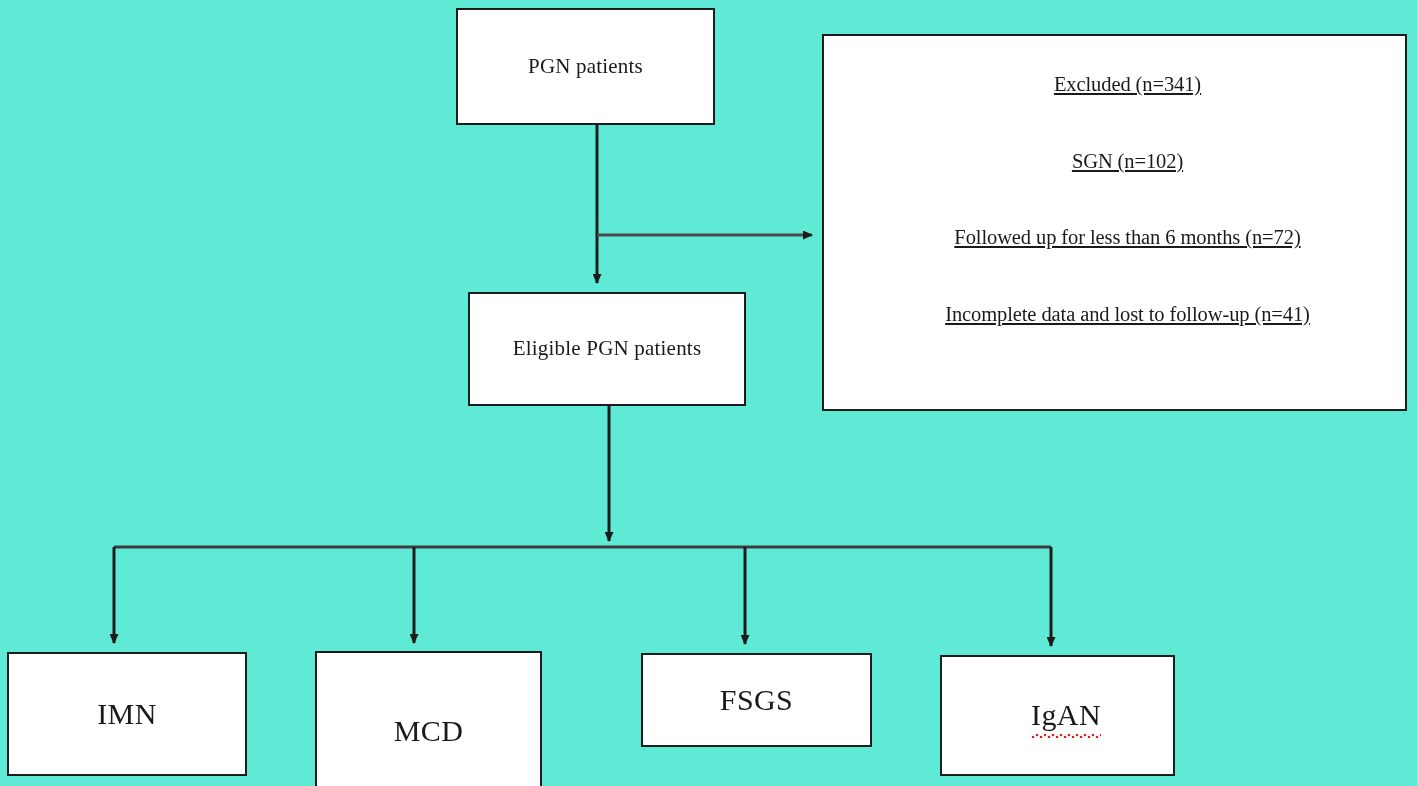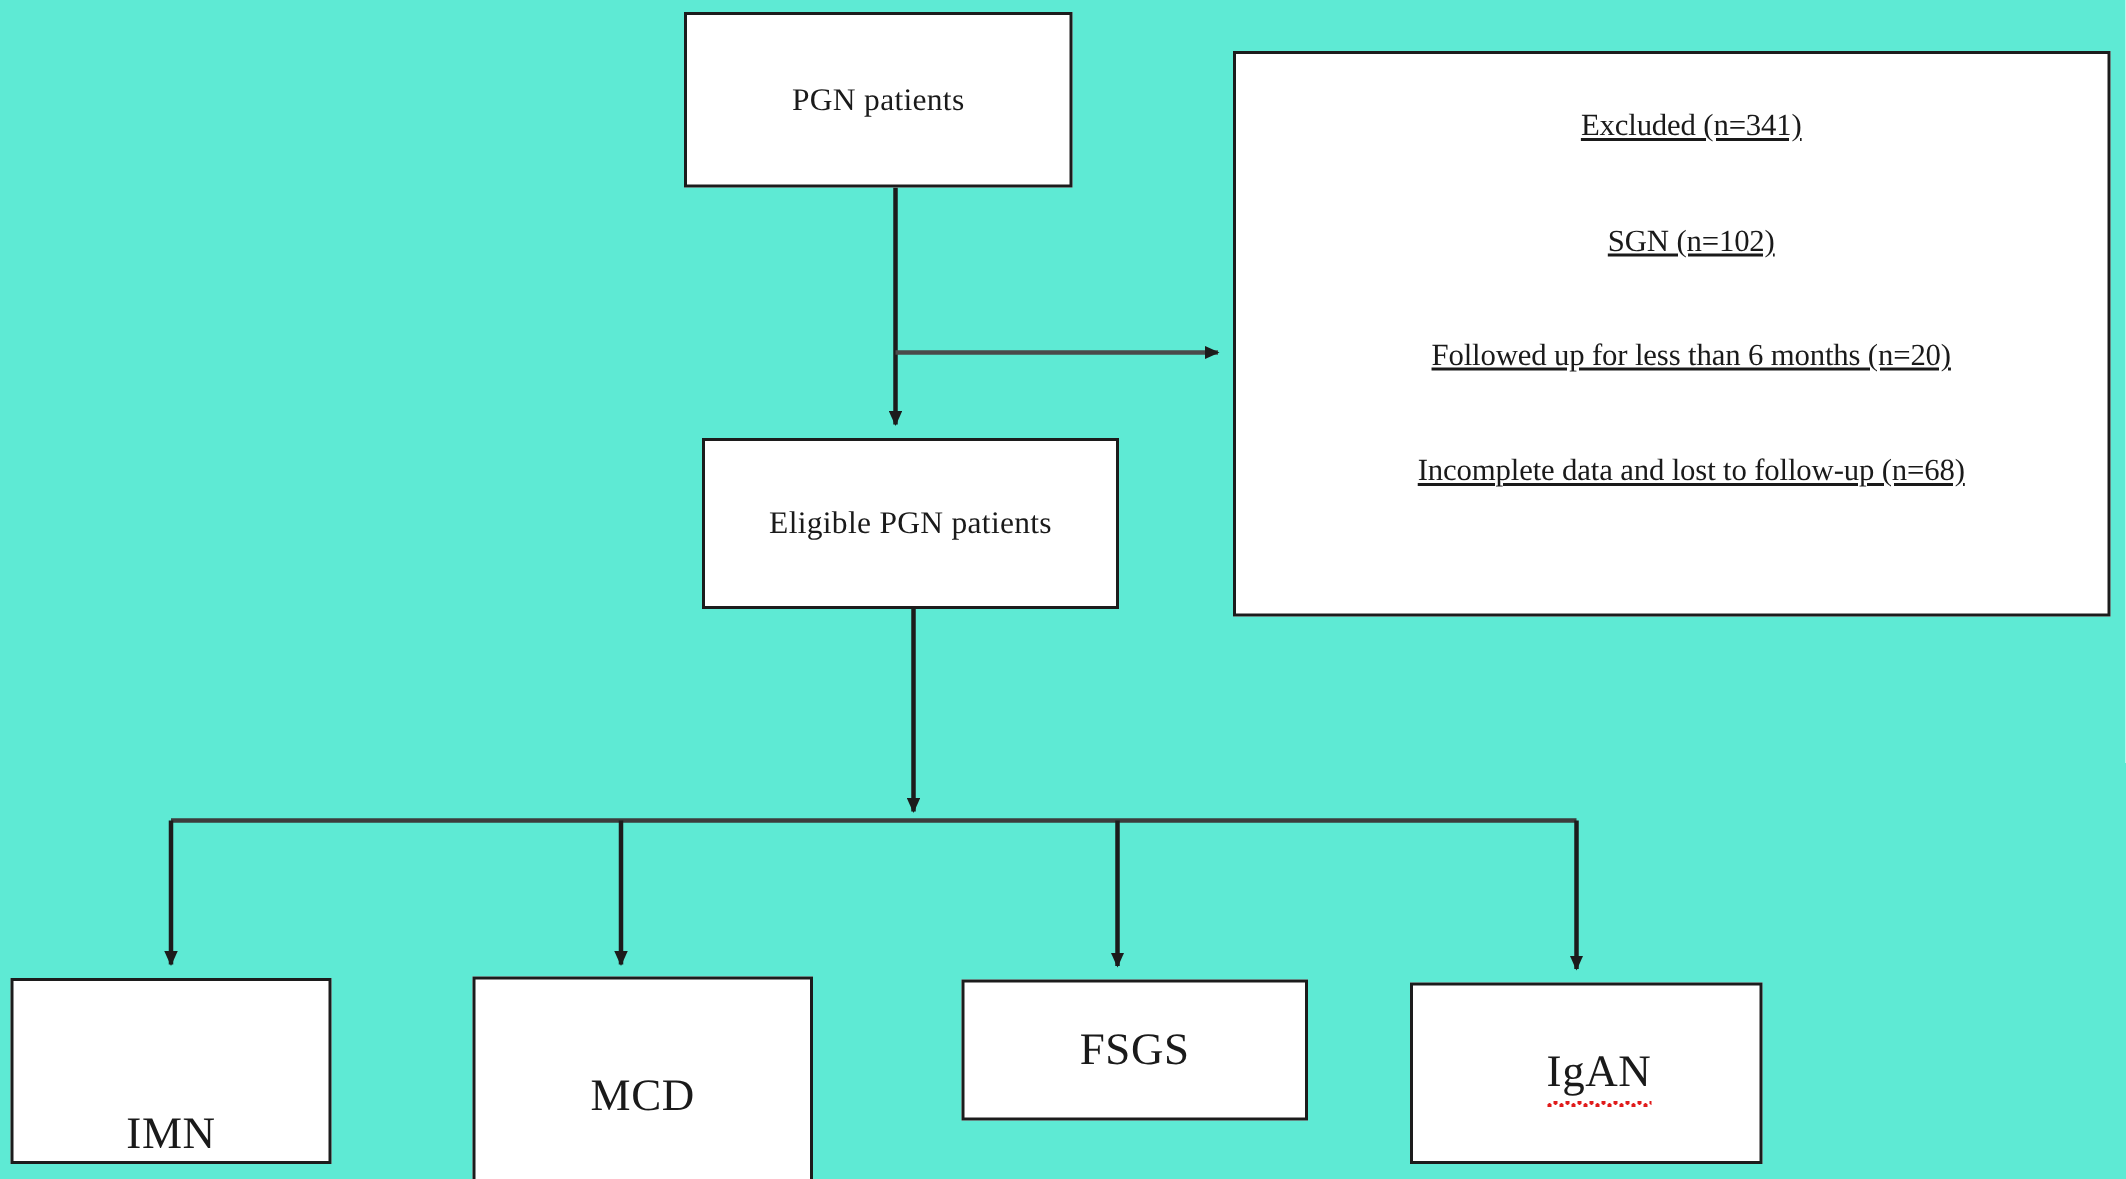--- a/index.html
+++ b/index.html
@@ -92,21 +92,21 @@
   }
   .exclusion-item:last-child {
     margin-bottom: 0;
   }
 
   
   .leaf-box .node-label {
     font-size: 30px;
     letter-spacing: .4px;
   }
-  #node-imn   { left: 7px;   top: 652px; width: 214px; height: 124px; align-items: flex-end; }
+  #node-imn   { left: 7px;   top: 652px; width: 240px; height: 124px; }
   #node-mcd   { left: 315px; top: 651px; width: 227px; height: 160px; }
   #node-fsgs  { left: 641px; top: 653px; width: 231px; height: 94px; }
   #node-igan  { left: 940px; top: 655px; width: 235px; height: 121px; padding-left: 17px; }
 
   .misspelled {
     position: relative;
     display: inline-block;
     padding-bottom: 2px;
   }
   .misspelled::after {
@@ -150,22 +150,22 @@
   </svg>
 
   <div class="node-box" id="node-pgn">
     <span class="node-label">PGN patients</span>
   </div>
 
   <div class="node-box" id="node-exclusion">
     <ul class="exclusion-list">
       <li class="exclusion-item">Excluded (n=341)</li>
       <li class="exclusion-item">SGN (n=102)</li>
-      <li class="exclusion-item">Followed up for less than 6 months (n=20)</li>
-      <li class="exclusion-item">Incomplete data and lost to follow-up    (n=68)</li>
+      <li class="exclusion-item">Followed up for less than 6 months (n=72)</li>
+      <li class="exclusion-item">Incomplete data and lost to follow-up    (n=41)</li>
     </ul>
   </div>
 
   <div class="node-box" id="node-eligible">
     <span class="node-label">Eligible PGN patients</span>
   </div>
 
   <div class="node-box leaf-box" id="node-imn">
     <span class="node-label">IMN</span>
   </div>

